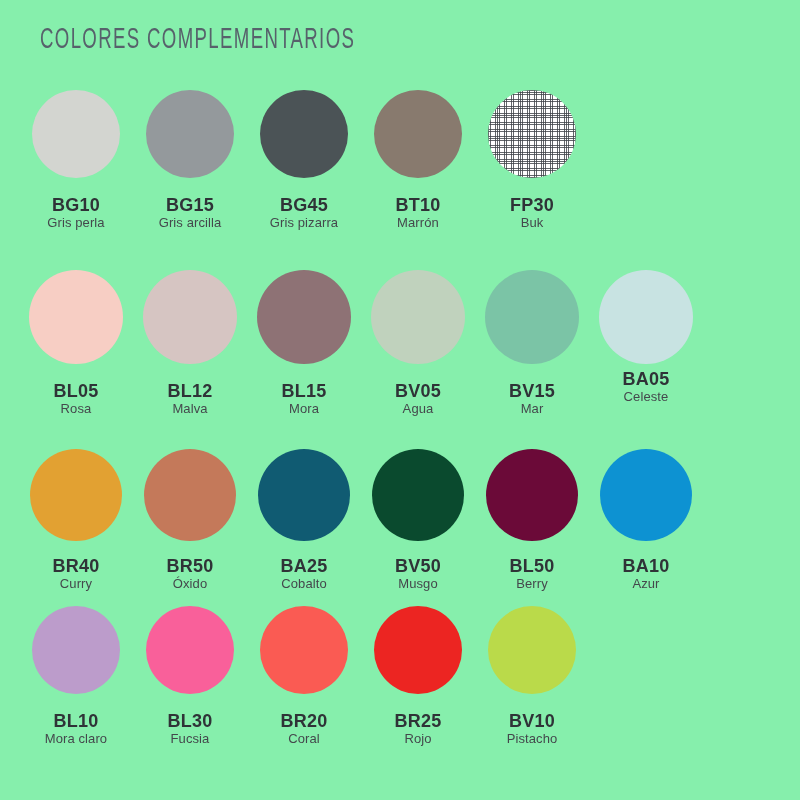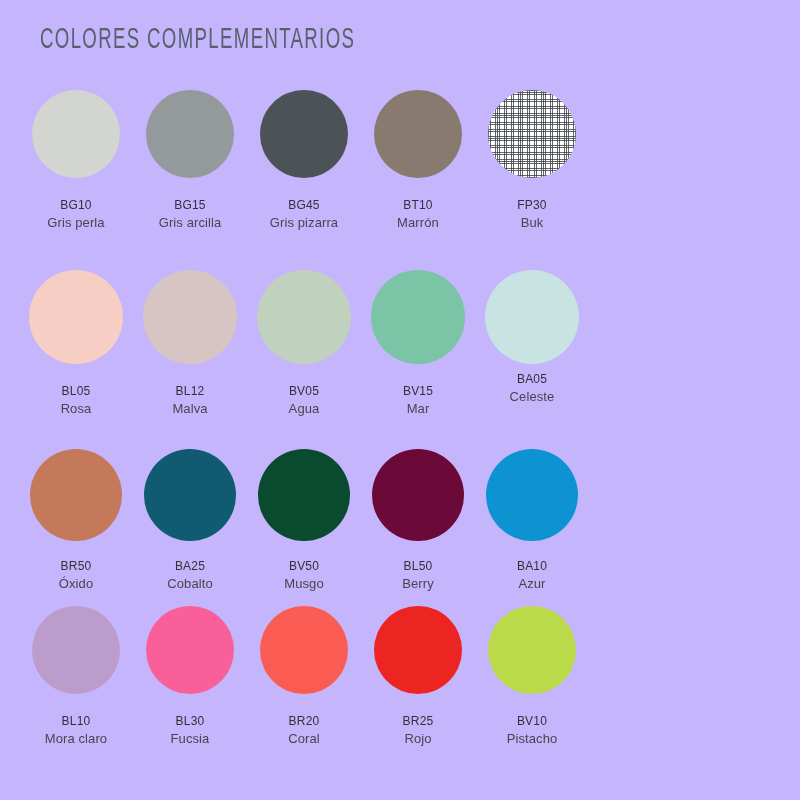--- a/index.html
+++ b/index.html
@@ -11,21 +11,21 @@
     height: 800px;
     background: #ffffff;
     font-family: "Liberation Sans", sans-serif;
     overflow: hidden;
   }
 
   #page {
     position: relative;
     width: 800px;
     height: 800px;
-    background: #c4b5fd;
+    background: #86efac;
   }
 
   
   .title {
     position: absolute;
     left: 40px;
     top: 20px;
     font-family: "Liberation Sans", sans-serif;
     font-size: 30px;
     line-height: 36px;
@@ -98,22 +98,22 @@
         rgba(60,64,70,0.80) 0px, rgba(60,64,70,0.80) 0.7px,
         rgba(255,255,255,0) 0.7px, rgba(255,255,255,0) 2.3px);
   }
 
   .labels {
     text-align: center;
     line-height: 18px;
     margin-top: 6px;
   }
   .code {
-    font-size: 12px;
-    font-weight: 400;
+    font-size: 18px;
+    font-weight: 700;
     color: #2f3337;
     letter-spacing: 0.2px;
   }
   .name {
     font-size: 13px;
     font-weight: 400;
     color: #44484c;
     letter-spacing: 0.1px;
   }
 
@@ -189,20 +189,29 @@
           <div class="swatch-wrap">
             <div class="swatch" style="background: rgb(214, 197, 194);"></div>
           </div>
           <div class="labels">
             <div class="code">BL12</div>
             <div class="name">Malva</div>
           </div>
         </div>
         <div class="cell">
           <div class="swatch-wrap">
+            <div class="swatch" style="background: rgb(142, 114, 117);"></div>
+          </div>
+          <div class="labels">
+            <div class="code">BL15</div>
+            <div class="name">Mora</div>
+          </div>
+        </div>
+        <div class="cell">
+          <div class="swatch-wrap">
             <div class="swatch" style="background: rgb(192, 210, 189);"></div>
           </div>
           <div class="labels">
             <div class="code">BV05</div>
             <div class="name">Agua</div>
           </div>
         </div>
         <div class="cell">
           <div class="swatch-wrap">
             <div class="swatch" style="background: rgb(123, 196, 166);"></div>
@@ -218,20 +227,29 @@
           </div>
           <div class="labels">
             <div class="code">BA05</div>
             <div class="name">Celeste</div>
           </div>
         </div>
       </div>
     <div class="row row-3">
         <div class="cell">
           <div class="swatch-wrap">
+            <div class="swatch" style="background: rgb(226, 161, 50);"></div>
+          </div>
+          <div class="labels">
+            <div class="code">BR40</div>
+            <div class="name">Curry</div>
+          </div>
+        </div>
+        <div class="cell">
+          <div class="swatch-wrap">
             <div class="swatch" style="background: rgb(196, 121, 90);"></div>
           </div>
           <div class="labels">
             <div class="code">BR50</div>
             <div class="name">Óxido</div>
           </div>
         </div>
         <div class="cell">
           <div class="swatch-wrap">
             <div class="swatch" style="background: rgb(16, 91, 114);"></div>

